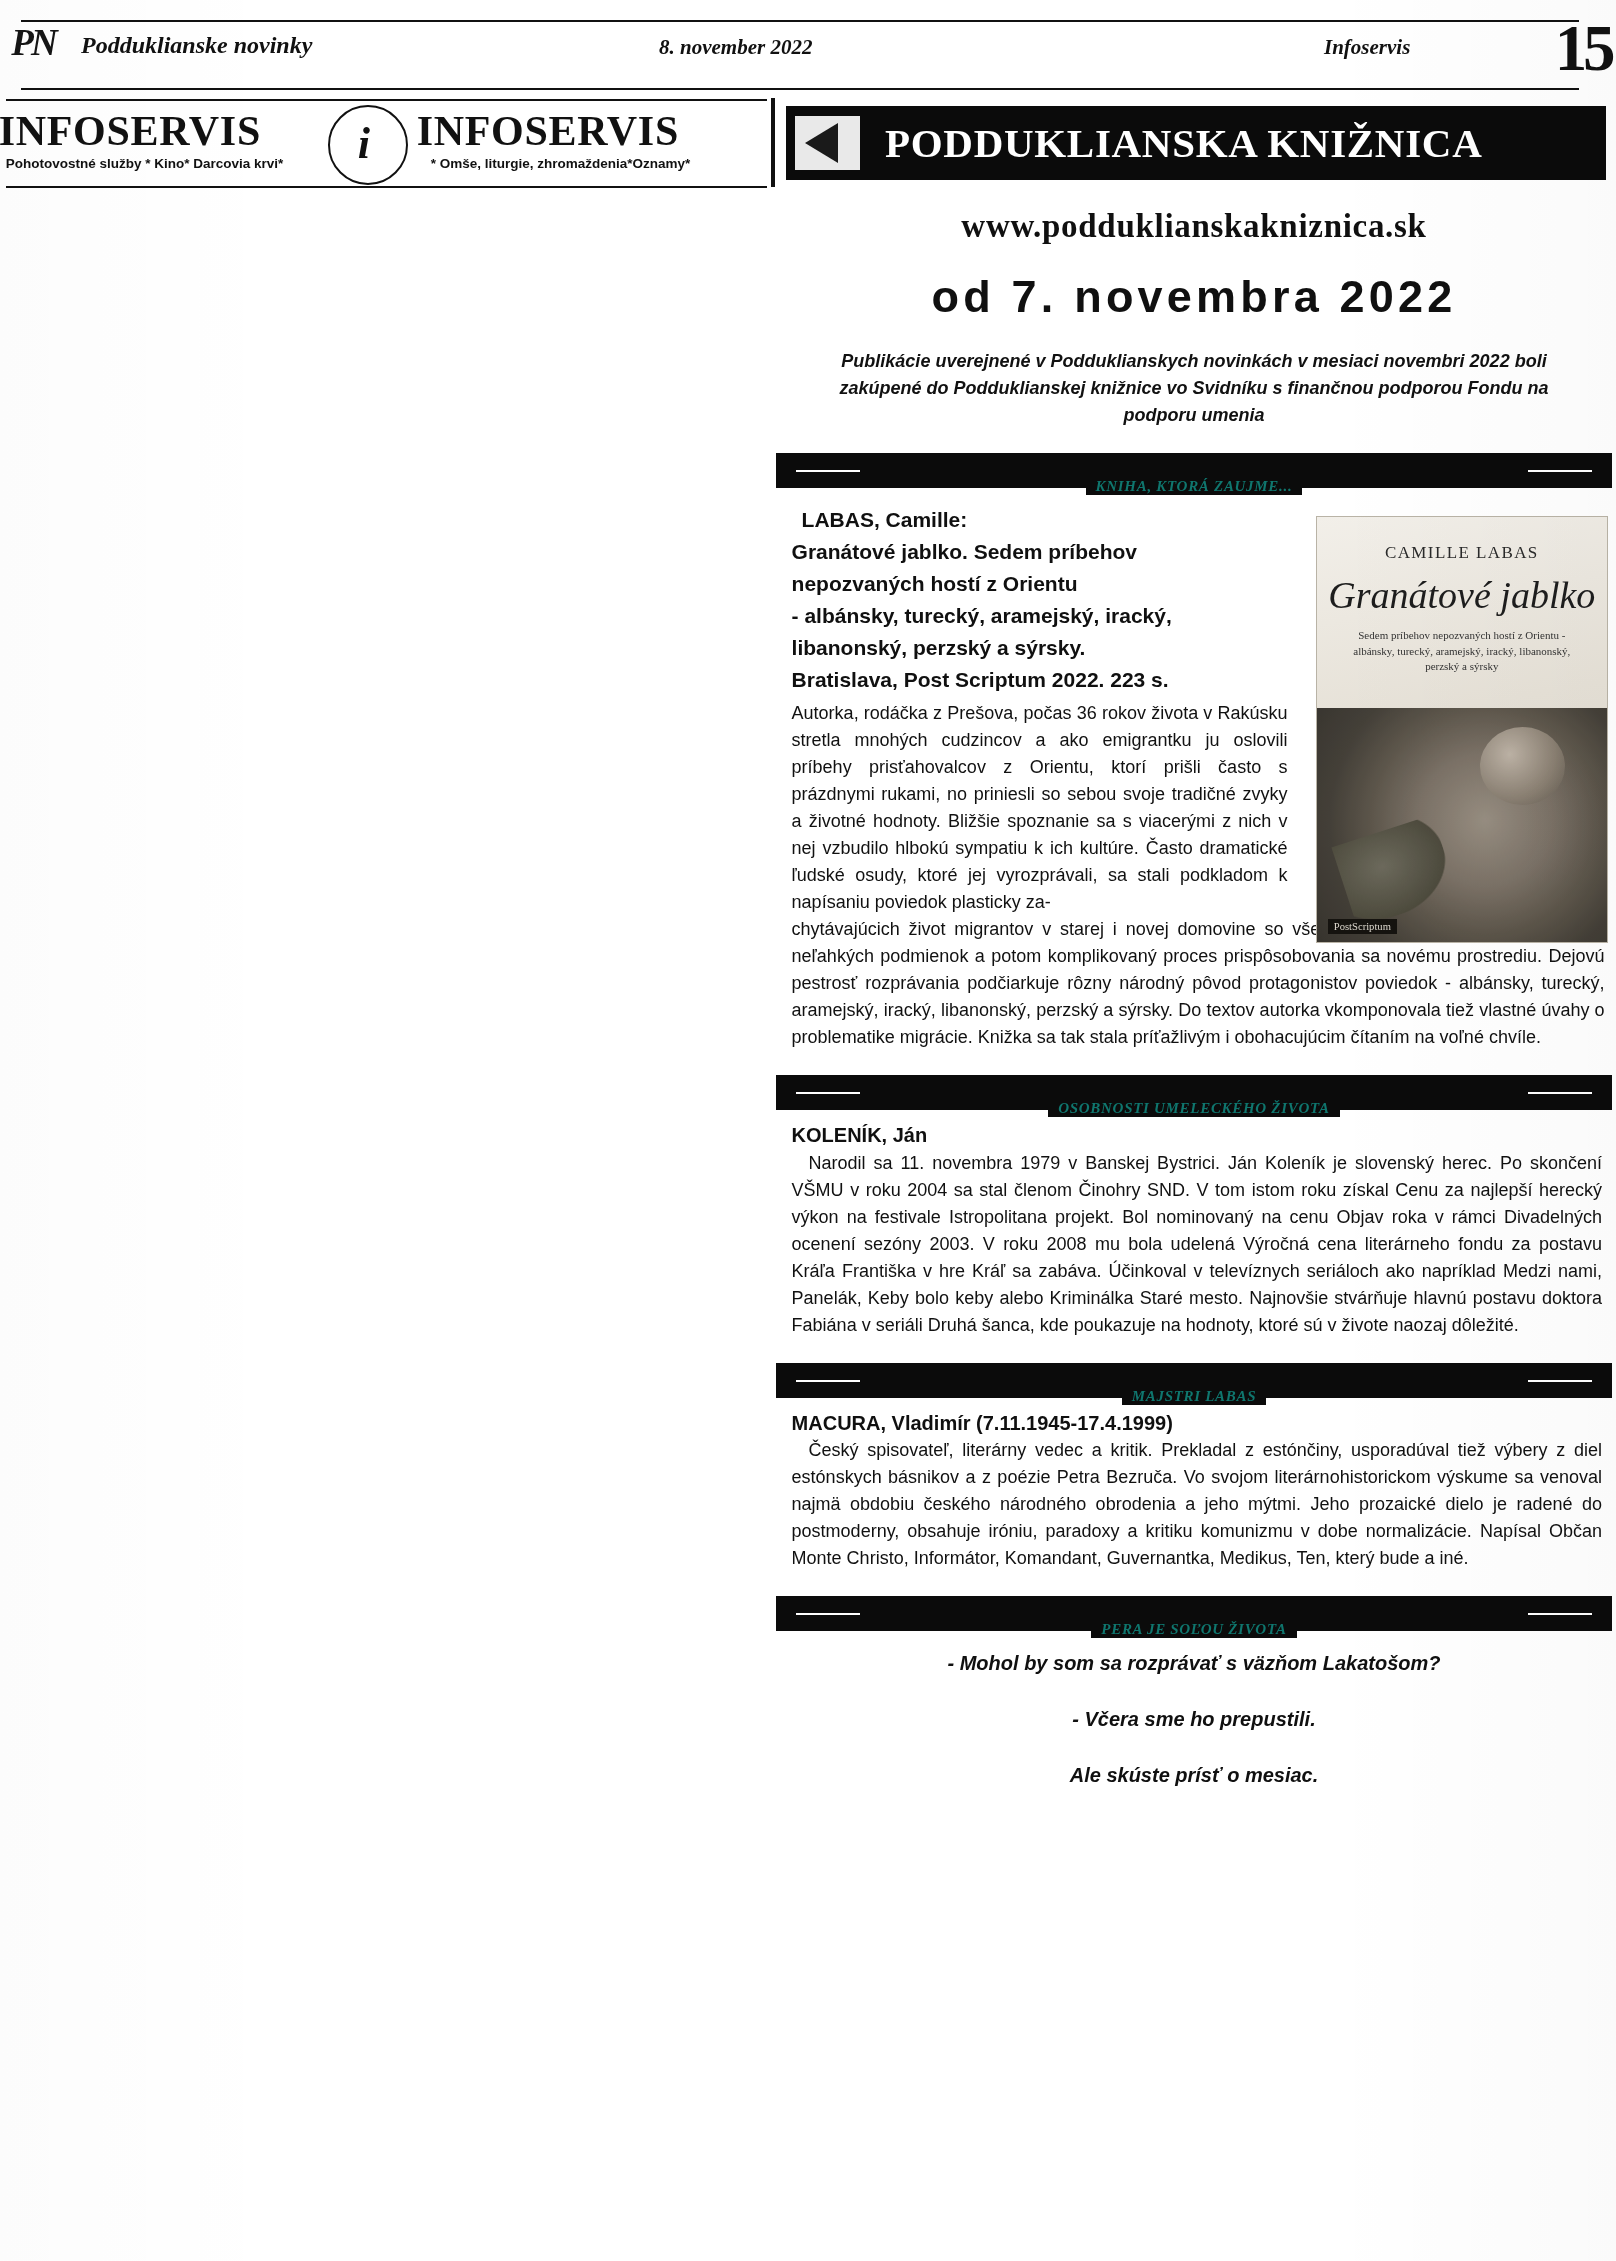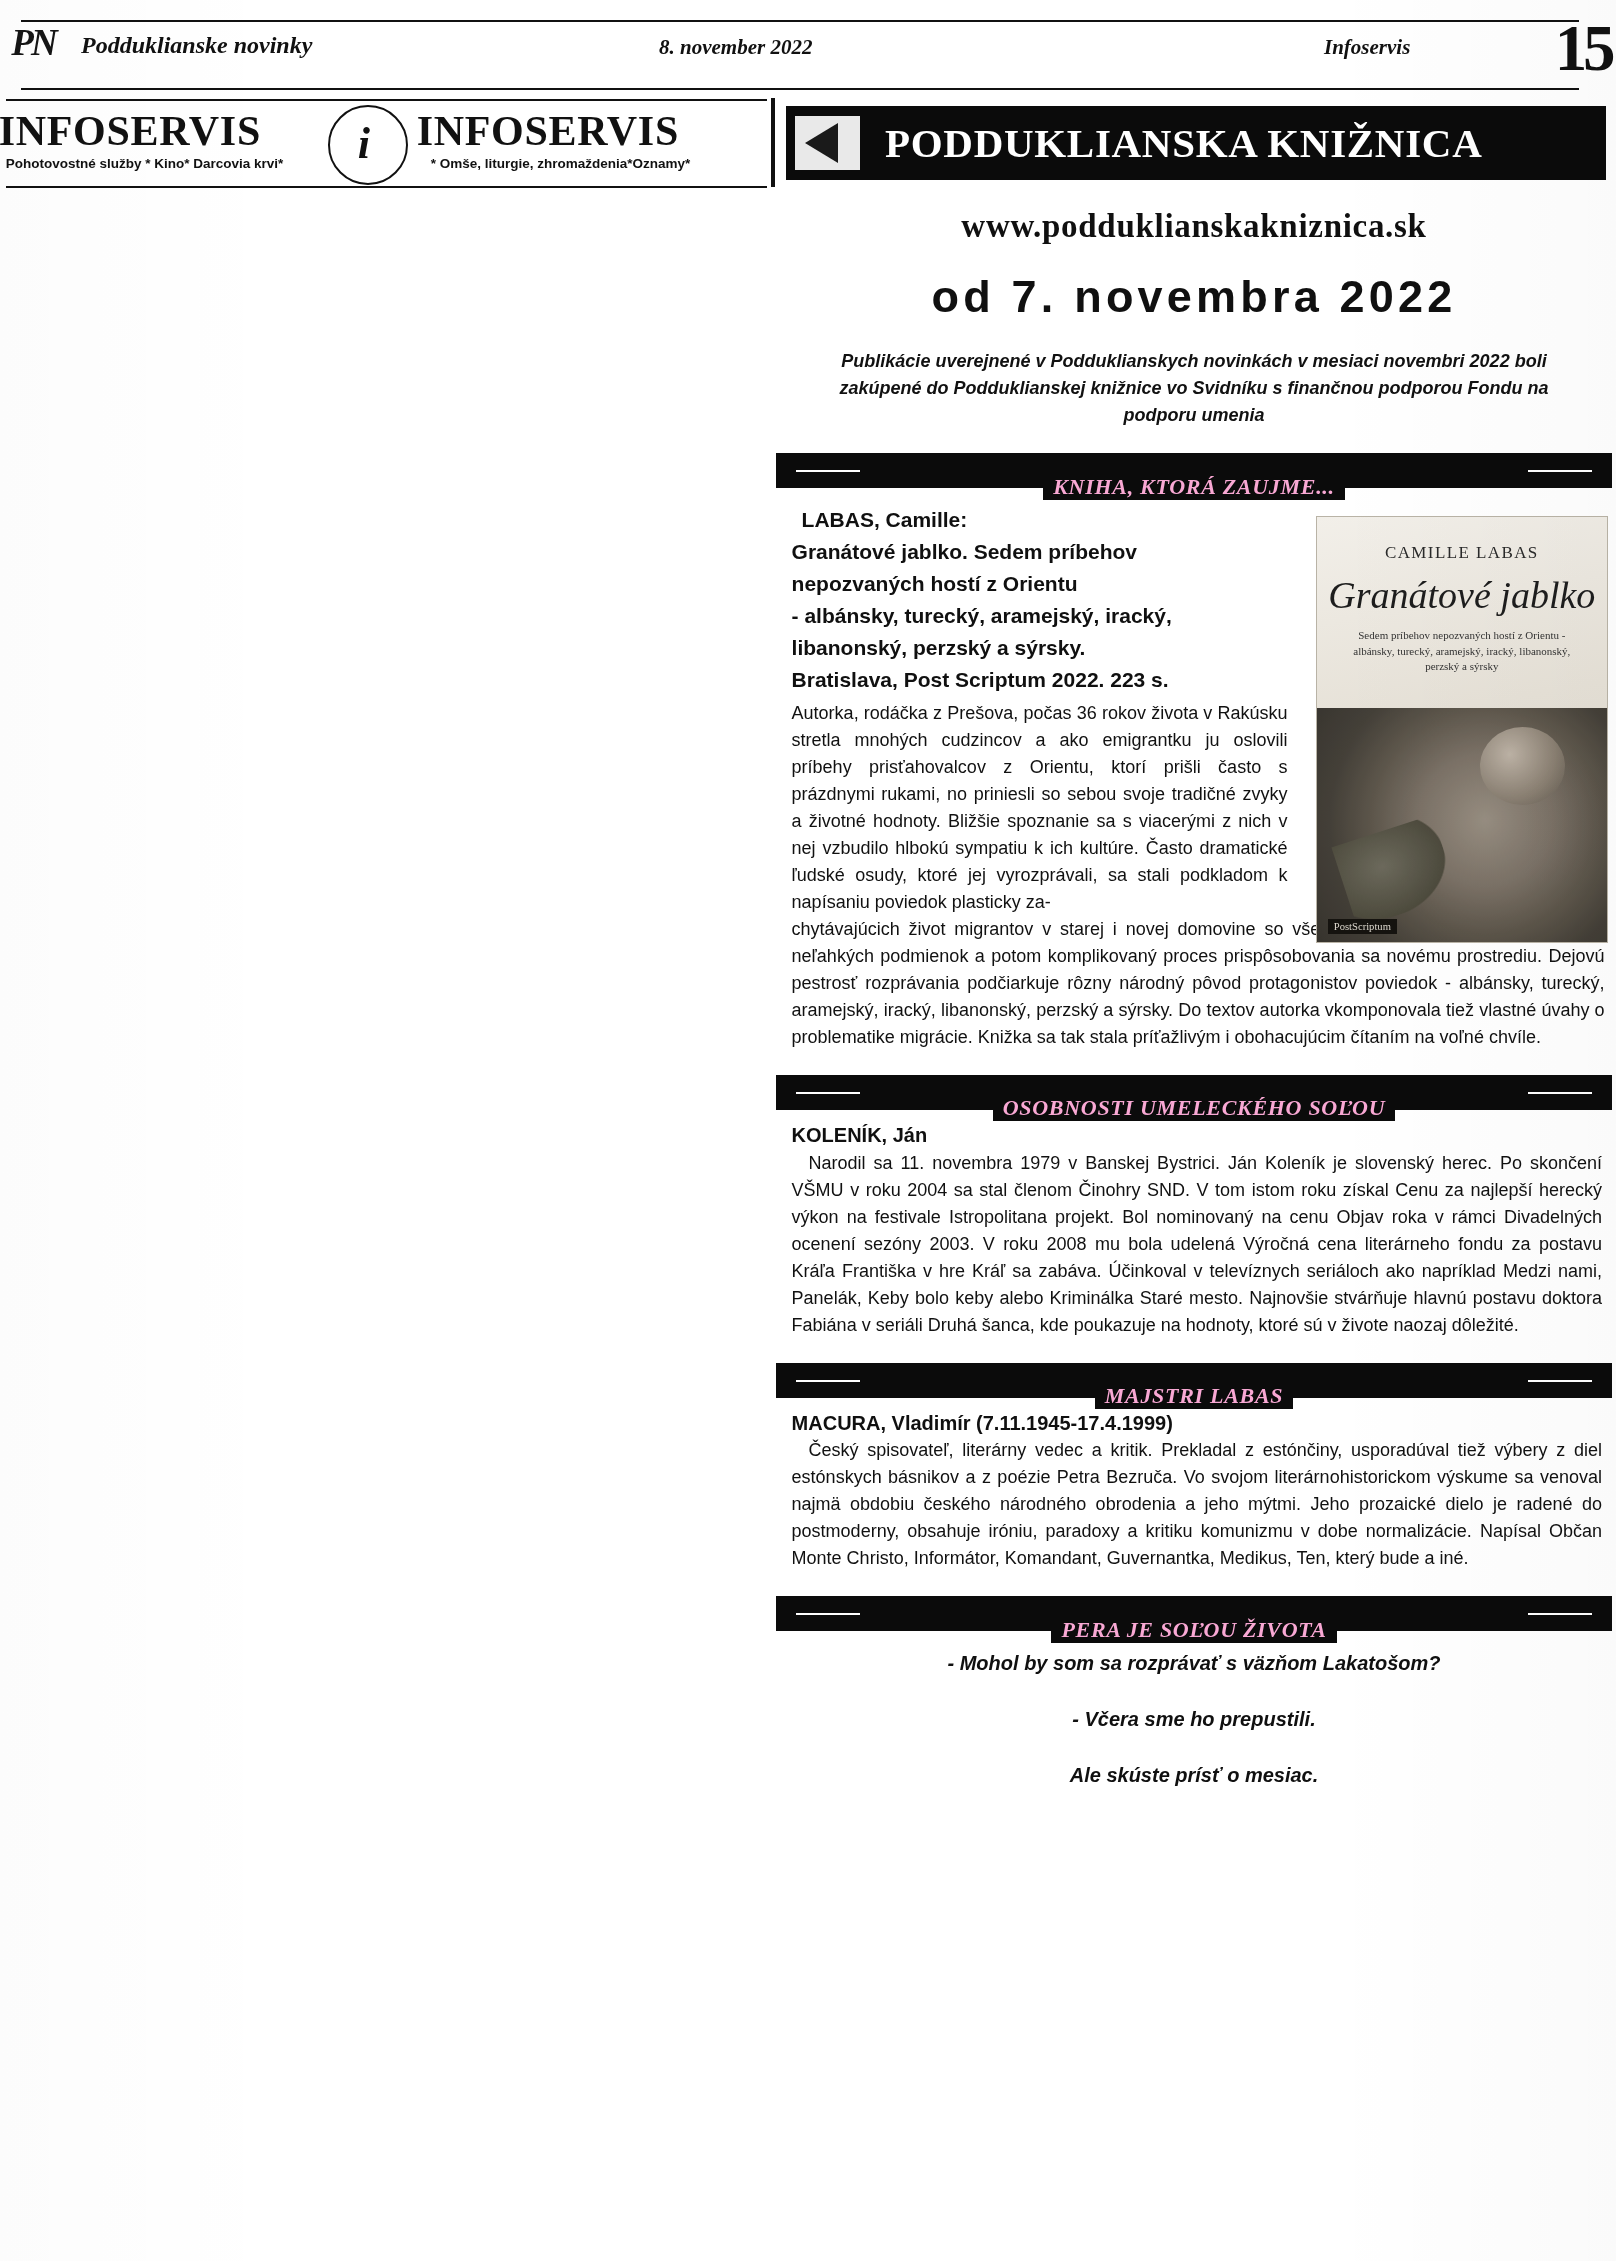--- a/index.html
+++ b/index.html
@@ -230,25 +230,25 @@
   .sec-bar {
     position: relative;
     height: 35px;
     background: #0b0b0b;
     margin-top: 24px;
     display: flex;
     align-items: center;
     justify-content: center;
   }
   .sec-bar .label {
-    color: #f9a8d4;
-    font-family: "Liberation Serif", serif;
-    font-style: italic;
-    font-weight: bold;
-    font-size: 22px;
+    color: #0f766e;
+    font-family: "Liberation Serif", serif;
+    font-style: italic;
+    font-weight: bold;
+    font-size: 15px;
     letter-spacing: 0.7px;
     z-index: 2;
     padding: 0 10px;
     background: #0b0b0b;
     margin-top: 32px;
   }
   .sec-bar .dash-l,
   .sec-bar .dash-r {
     position: absolute;
     top: 17px;
@@ -460,21 +460,21 @@
       <div>libanonský, perzský a sýrsky.</div>
       <div>Bratislava, Post Scriptum 2022. 223 s.</div>
     </div>
 
     <div class="book-body-narrow">Autorka, rodáčka z Prešova, počas 36 rokov života v Rakúsku stretla mnohých cudzincov a ako emigrantku ju oslovili príbehy prisťahovalcov z Orientu, ktorí prišli často s prázdnymi rukami, no priniesli so sebou svoje tradičné zvyky a životné hodnoty. Bližšie spoznanie sa s viacerými z nich v nej vzbudilo hlbokú sympatiu k ich kultúre. Často dramatické ľudské osudy, ktoré jej vyrozprávali, sa stali podkladom k napísaniu poviedok plasticky za-</div>
     <div class="book-body-wide">chytávajúcich život migrantov v starej i novej domovine so všetkým čo prináša odchod zväčša z neľahkých podmienok a potom komplikovaný proces prispôsobovania sa novému prostrediu. Dejovú pestrosť rozprávania podčiarkuje rôzny národný pôvod protagonistov poviedok - albánsky, turecký, aramejský, iracký, libanonský, perzský a sýrsky. Do textov autorka vkomponovala tiež vlastné úvahy o problematike migrácie. Knižka sa tak stala príťažlivým i obohacujúcim čítaním na voľné chvíle.</div>
   </div>
 
   <div class="sec-bar">
     <span class="dash-l"></span>
-    <span class="label">OSOBNOSTI UMELECKÉHO SOĽOU</span>
+    <span class="label">OSOBNOSTI UMELECKÉHO ŽIVOTA</span>
     <span class="dash-r"></span>
   </div>
   <div class="entry">
     <div class="entry-name">KOLENÍK, Ján</div>
     <div class="entry-text">Narodil sa 11. novembra 1979 v Banskej Bystrici. Ján Koleník je slovenský herec. Po skončení VŠMU v roku 2004 sa stal členom Činohry SND. V tom istom roku získal Cenu za najlepší herecký výkon na festivale Istropolitana projekt. Bol nominovaný na cenu Objav roka v rámci Divadelných ocenení sezóny 2003. V roku 2008 mu bola udelená Výročná cena literárneho fondu za postavu Kráľa Františka v hre Kráľ sa zabáva. Účinkoval v televíznych seriáloch ako napríklad Medzi nami, Panelák, Keby bolo keby alebo Kriminálka Staré mesto. Najnovšie stvárňuje hlavnú postavu doktora Fabiána v seriáli Druhá šanca, kde poukazuje na hodnoty, ktoré sú v živote naozaj dôležité.</div>
   </div>
 
   <div class="sec-bar">
     <span class="dash-l"></span>
     <span class="label">MAJSTRI LABAS</span>

